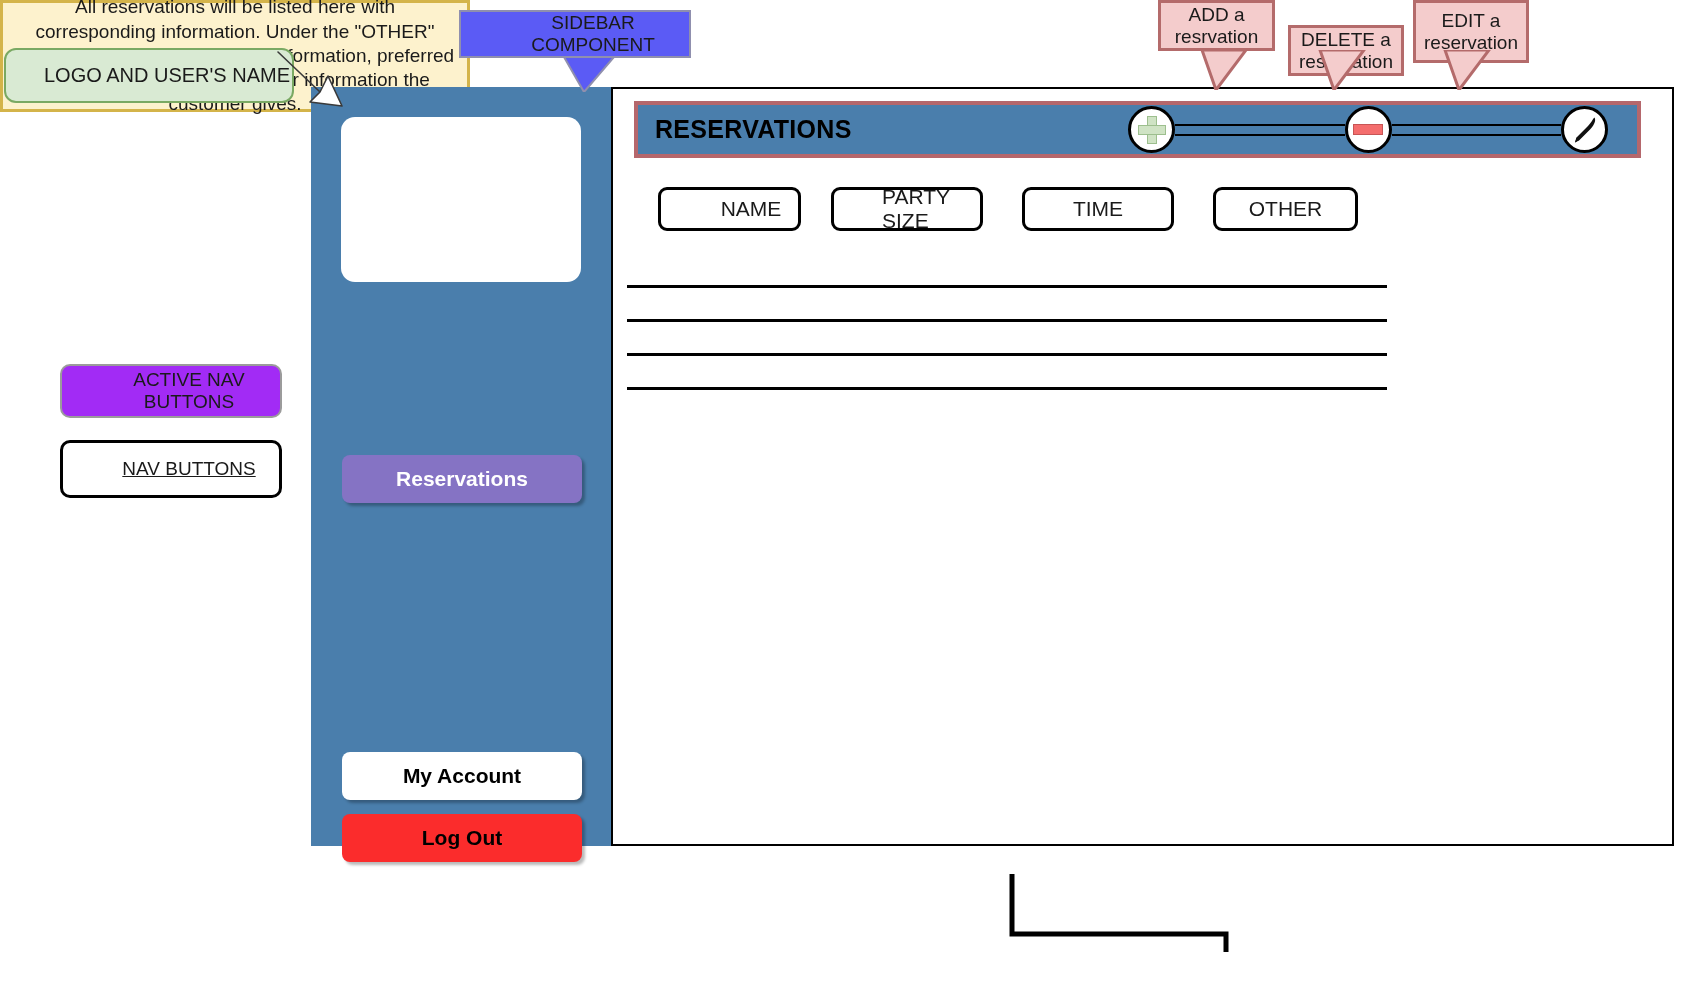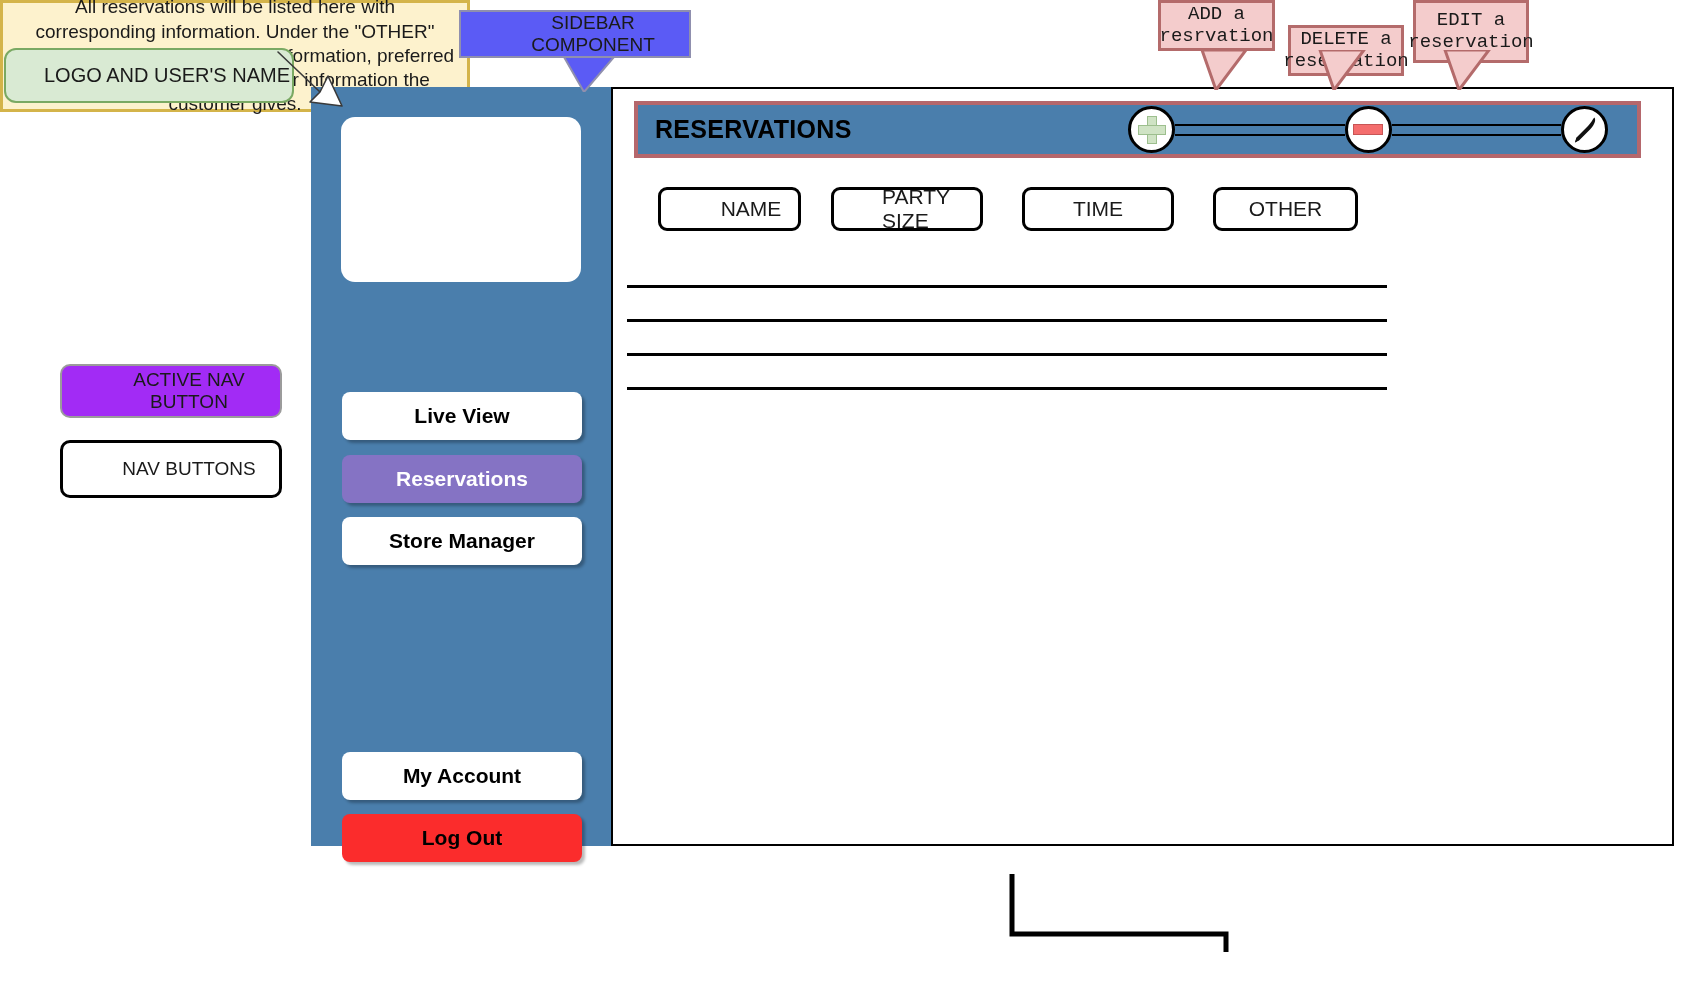--- a/index.html
+++ b/index.html
@@ -55,21 +55,20 @@
     left: 562px; top: 57px;
     width: 60px; height: 35px;
   }
 
   
   .pink-callout {
     background: #f4cccc;
     border: 3px solid #b46b6b;
     font-size: 19px;
     padding: 14px 6px;
-    font-family: Liberation Mono, monospace;
   }
   #add-callout    { left: 1158px; top: 0px;  width: 117px; height: 51px; }
   #delete-callout { left: 1288px; top: 0px;  width: 116px; height: 51px; margin-top: 25px; }
   #edit-callout   { left: 1413px; top: 0px;  width: 116px; height: 63px; }
   .pink-tail { position: absolute; width: 54px; height: 40px; }
   #add-tail    { left: 1200px; top: 50px; }
   #delete-tail { left: 1318px; top: 50px; }
   #edit-tail   { left: 1443px; top: 50px; }
 
   
@@ -81,20 +80,21 @@
     border-radius: 10px;
     font-size: 19px;
   }
   #legend-nav {
     left: 60px; top: 440px;
     width: 222px; height: 58px;
     background: #ffffff;
     border: 3px solid #000000;
     border-radius: 10px;
     font-size: 19px;
+    text-decoration: underline;
   }
 
   
   #app-frame {
     left: 311px; top: 87px;
     width: 1363px; height: 759px;
     border: 2px solid #000000;
     box-sizing: border-box;
     background: #ffffff;
   }
@@ -240,28 +240,22 @@
   }
 </style>
 </head>
 <body>
 
 <div class="abs" id="app-frame"></div>
 
 <div class="abs" id="sidebar">
   <div class="abs" id="logo-box"></div>
 
-  <div class="nav-btn" style="top:305px;">
-    <span>Live View</span>
-  </div>
   <div class="nav-btn active" style="top:368px;">
     <span>Reservations</span>
-  </div>
-  <div class="nav-btn" style="top:430px;">
-    <span>Store Manager</span>
   </div>
 
   <div class="nav-btn" style="top:665px;">
     <span>My Account</span>
   </div>
   <div class="nav-btn logout" style="top:727px;">
     <span>Log Out</span>
   </div>
 </div>
 
@@ -336,21 +330,21 @@
 </svg>
 
 <div class="callout pink-callout" id="edit-callout">
   <span>EDIT a reservation</span>
 </div>
 <svg class="abs pink-tail" id="edit-tail" viewBox="0 0 54 40">
   <path d="M2 0 L46 0 L16 40 Z" fill="#f4cccc" stroke="#b46b6b" stroke-width="3"></path>
 </svg>
 
 <div class="callout" id="legend-active">
-  <span>ACTIVE NAV BUTTON</span>
+  <span>ACTIVE NAV BUTTONS</span>
 </div>
 <div class="callout" id="legend-nav">
   <span>NAV BUTTONS</span>
 </div>
 
 <svg class="abs" id="note-elbow" viewBox="0 0 222 80">
   <path d="M4 2 L4 62 L218 62 L218 80" fill="none" stroke="#000000" stroke-width="5"></path>
 </svg>
 <div id="note-box">
   <span>All reservations will be listed here with corresponding information. Under the "OTHER" section, users can add allergy information, preferred seating location, and any other information the customer gives.</span>

